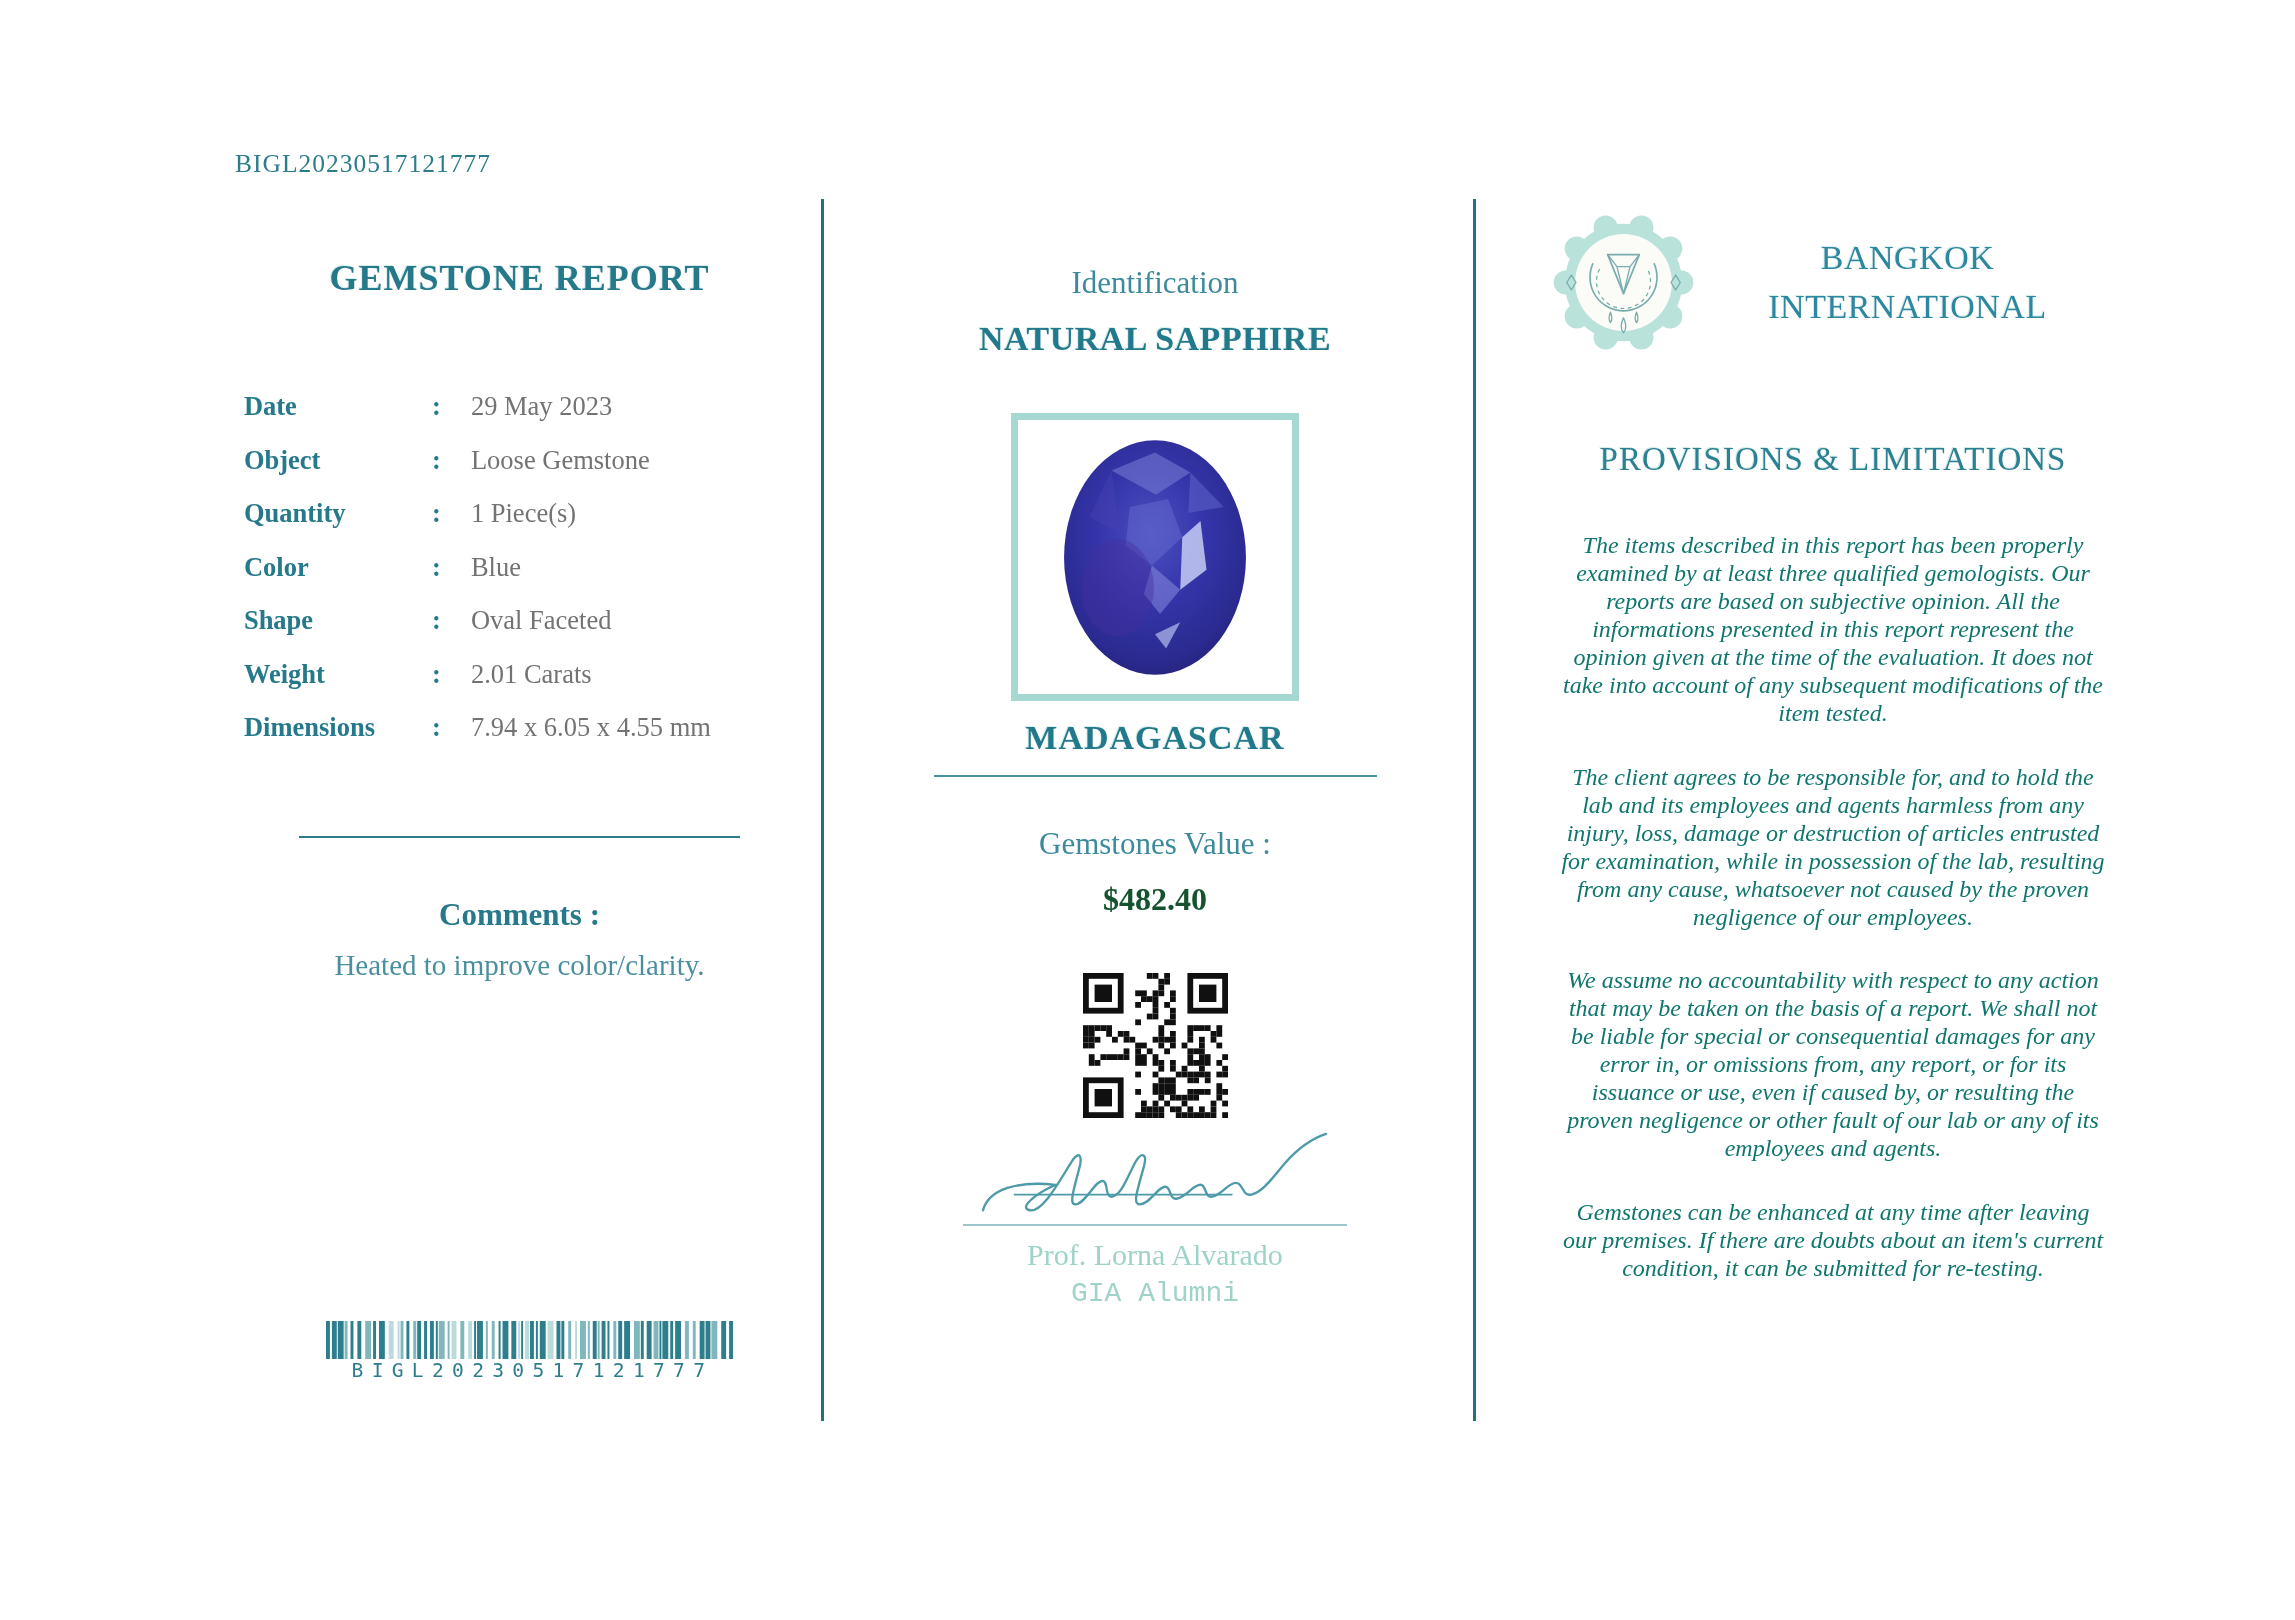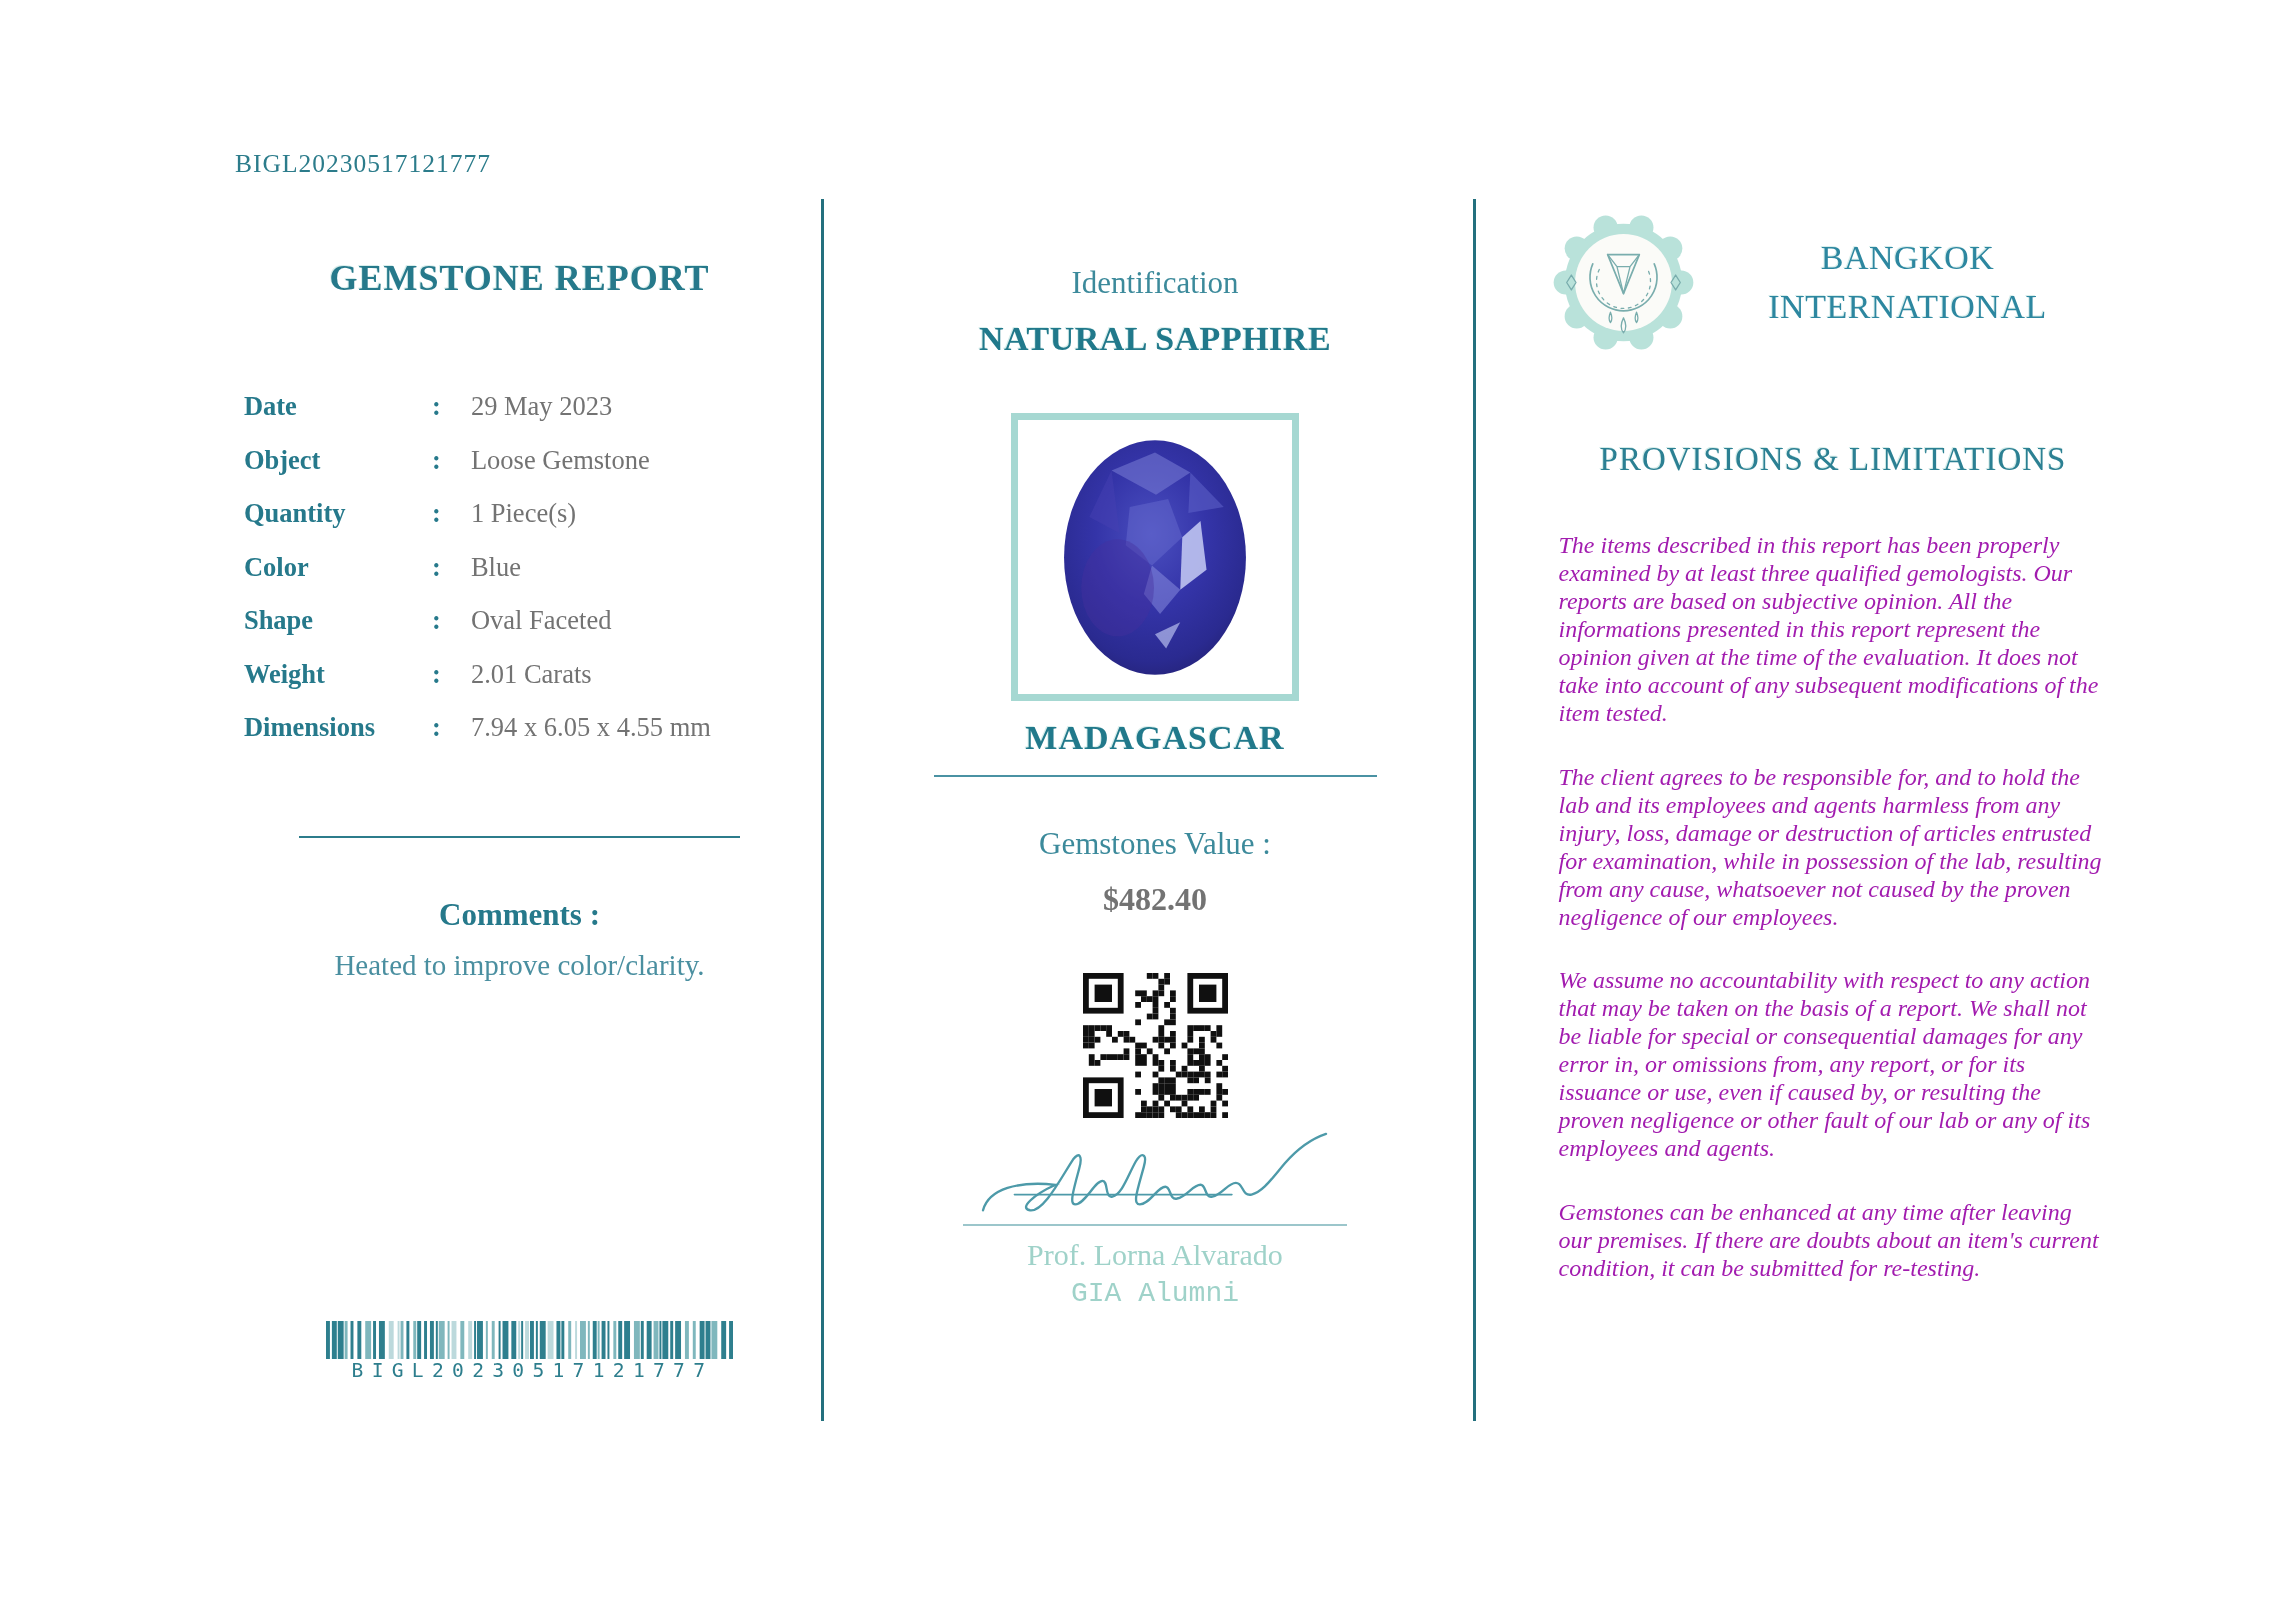--- a/index.html
+++ b/index.html
@@ -36,37 +36,37 @@
   .species{font-size:34px;font-weight:bold;color:#21798b;margin-top:19.6px;letter-spacing:0.5px;
     text-shadow:-1px -1px 0 rgba(166,216,210,.45);}
   .gem-frame{box-sizing:border-box;width:288px;height:288px;border:7.8px solid #a6d8d2;margin:55px auto 0;
     background:#ffffff;display:flex;align-items:center;justify-content:center;}
   .gem{width:192px;height:243px;display:block;}
   .origin-label{margin-top:63px;font-size:31px;color:#3c8a9b;}
   .origin{margin-top:17.6px;font-size:34px;font-weight:bold;color:#21798b;letter-spacing:1px;
     text-shadow:-1px -1px 0 rgba(166,216,210,.45);}
   .mid-sep{width:443px;margin:17.6px auto 0;border-top:2.9px solid #4a92a3;}
   .value-label{margin-top:49px;font-size:31px;color:#3c8a9b;}
-  .value{margin-top:19.6px;font-size:32px;font-weight:bold;color:#737373;}
+  .value{margin-top:19.6px;font-size:32px;font-weight:bold;color:#14532d;}
   .qr-svg{width:145px;height:145px;margin:55px auto 0;display:block;}
   .signature-svg{display:block;width:353px;height:98px;margin:7.8px auto 0;}
   .sig-sep{width:384px;margin:0 auto;border-top:2.9px solid #9cc6cb;}
   .sig-name{margin-top:11.8px;font-size:30px;color:#9fd2c9;}
   .sig-cred{margin-top:5.9px;font-size:28px;color:#9fd2c9;font-family:Liberation Mono, monospace;}
 
   
   .col-right{position:absolute;left:1549px;top:208px;width:568px;}
   .lab-header{display:flex;align-items:center;}
   .lab-logo{width:149px;height:149px;flex:0 0 auto;}
   .lab-name{flex:1;text-align:center;font-size:34px;color:#2d87a0;line-height:1.42;letter-spacing:0.5px;
     text-shadow:-1px -1px 0 rgba(166,216,210,.45);}
   .prov-title{margin-top:84px;text-align:center;font-size:33px;color:#2c8093;letter-spacing:1px;
     text-shadow:-1px -1px 0 rgba(166,216,210,.5);}
-  .prov{margin:35px auto 0;width:549px;text-align:left;font-style:italic;
-    font-size:24px;line-height:1.17;color:#a21caf;}
+  .prov{margin:35px auto 0;width:549px;text-align:center;font-style:italic;
+    font-size:24px;line-height:1.17;color:#0f766e;}
   .prov:first-of-type{margin-top:53px;}
 </style>
 </head>
 <body>
 
 <div class="certificate">
 
   <div class="report-number">BIGL20230517121777</div>
 
   <div class="divider divider-1"></div>

